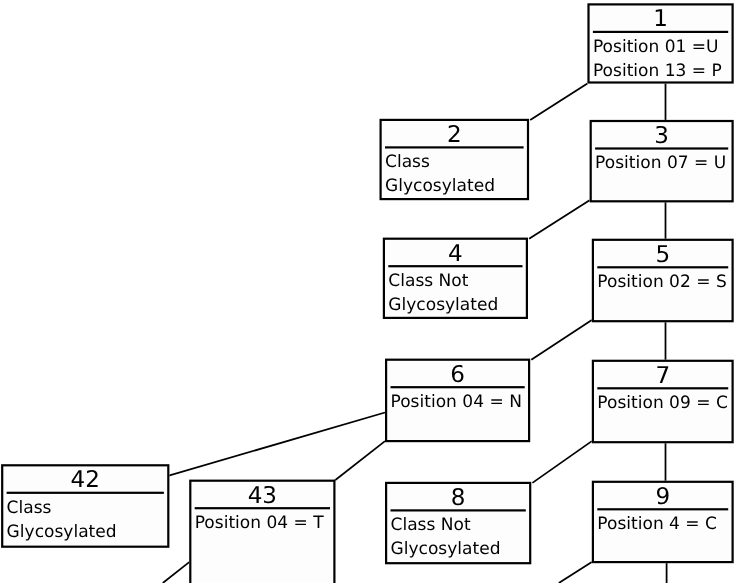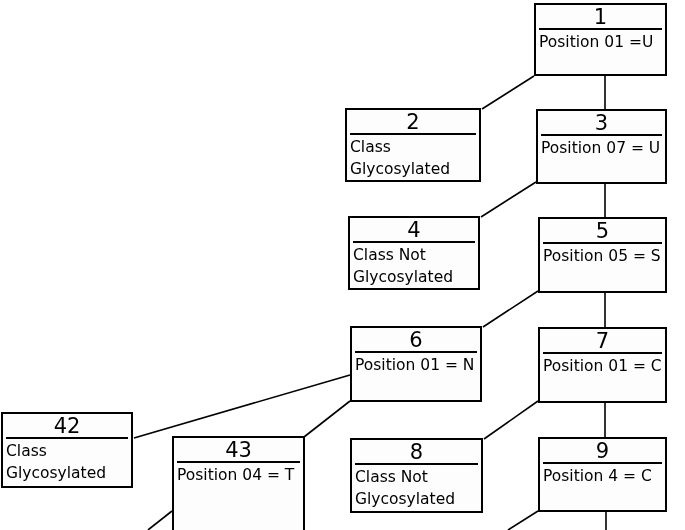--- a/index.html
+++ b/index.html
@@ -62,20 +62,21 @@
       <line x1="172" y1="511" x2="148" y2="530" stroke="#000000" stroke-width="1.6"></line>
       <line x1="241" y1="511" x2="241" y2="530" stroke="#000000" stroke-width="1.6"></line>
       <line x1="538" y1="511" x2="508" y2="530" stroke="#000000" stroke-width="1.6"></line>
       <line x1="606" y1="511" x2="606" y2="530" stroke="#000000" stroke-width="1.6"></line>
     </svg>
   <div id="node-layer">
       <div class="node" style="left: 534px; top: 3px; width: 133px; height: 73px;">
     <div class="node-id">1</div>
     <div class="node-body">
           <div>Position 01 =U</div>
+          <div>Position 13 = P</div>
         </div>
   </div>
       <div class="node" style="left: 345px; top: 108px; width: 136px; height: 74px;">
     <div class="node-id">2</div>
     <div class="node-body">
           <div>Class</div>
           <div>Glycosylated</div>
         </div>
   </div>
       <div class="node" style="left: 536px; top: 109px; width: 131px; height: 75px;">
@@ -87,36 +88,36 @@
       <div class="node" style="left: 348px; top: 216px; width: 132px; height: 74px;">
     <div class="node-id">4</div>
     <div class="node-body">
           <div>Class Not</div>
           <div>Glycosylated</div>
         </div>
   </div>
       <div class="node" style="left: 538px; top: 217px; width: 129px; height: 76px;">
     <div class="node-id">5</div>
     <div class="node-body">
-          <div>Position 05 = S</div>
+          <div>Position 02 = S</div>
         </div>
   </div>
       <div class="node" style="left: 350px; top: 326px; width: 132px; height: 76px;">
     <div class="node-id">6</div>
     <div class="node-body">
-          <div>Position 01 = N</div>
+          <div>Position 04 = N</div>
         </div>
   </div>
       <div class="node" style="left: 538px; top: 327px; width: 129px; height: 76px;">
     <div class="node-id">7</div>
     <div class="node-body">
-          <div>Position 01 = C</div>
+          <div>Position 09 = C</div>
         </div>
   </div>
-      <div class="node" style="left: 1px; top: 412px; width: 132px; height: 76px;">
+      <div class="node" style="left: 1px; top: 422px; width: 153px; height: 76px;">
     <div class="node-id">42</div>
     <div class="node-body">
           <div>Class</div>
           <div>Glycosylated</div>
         </div>
   </div>
       <div class="node" style="left: 172px; top: 436px; width: 133px; height: 100px;">
     <div class="node-id">43</div>
     <div class="node-body">
           <div>Position 04 = T</div>

